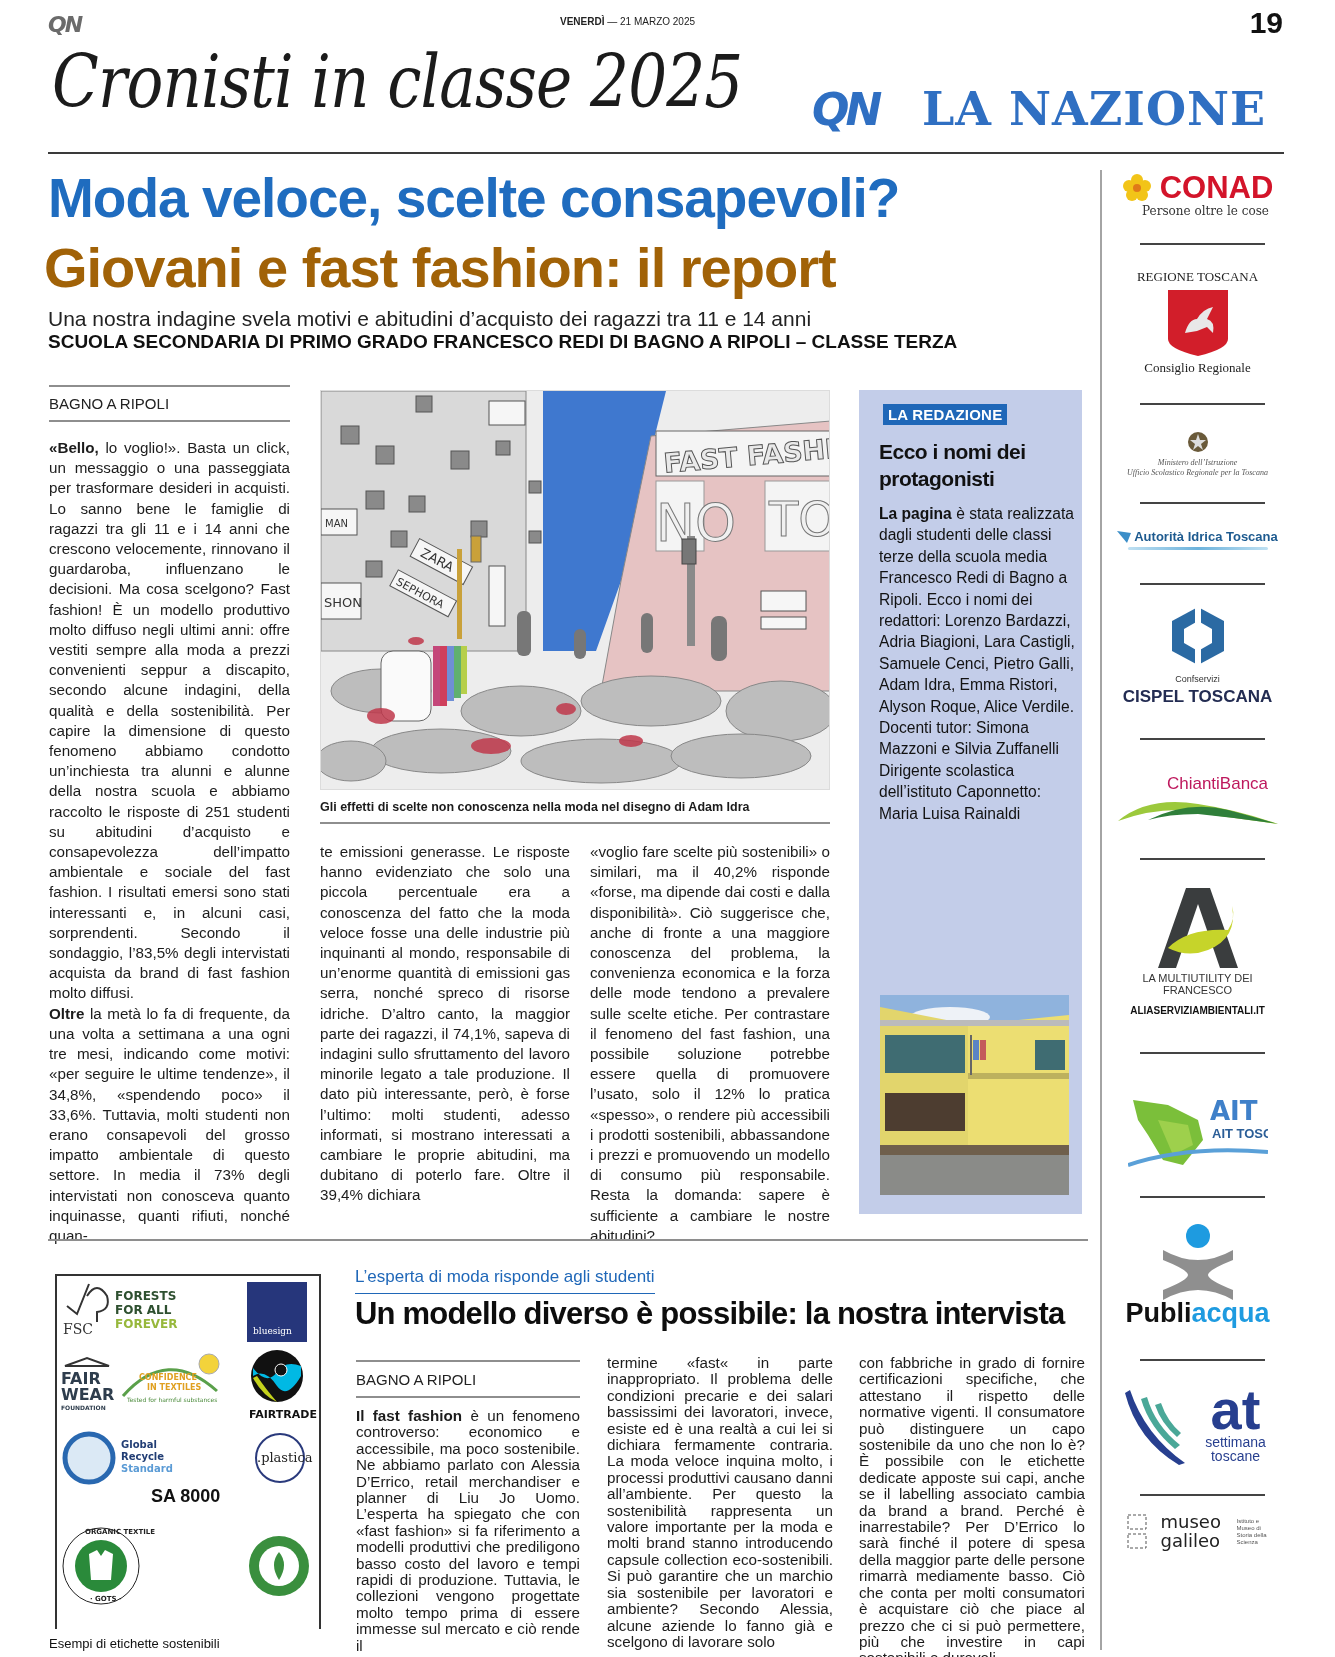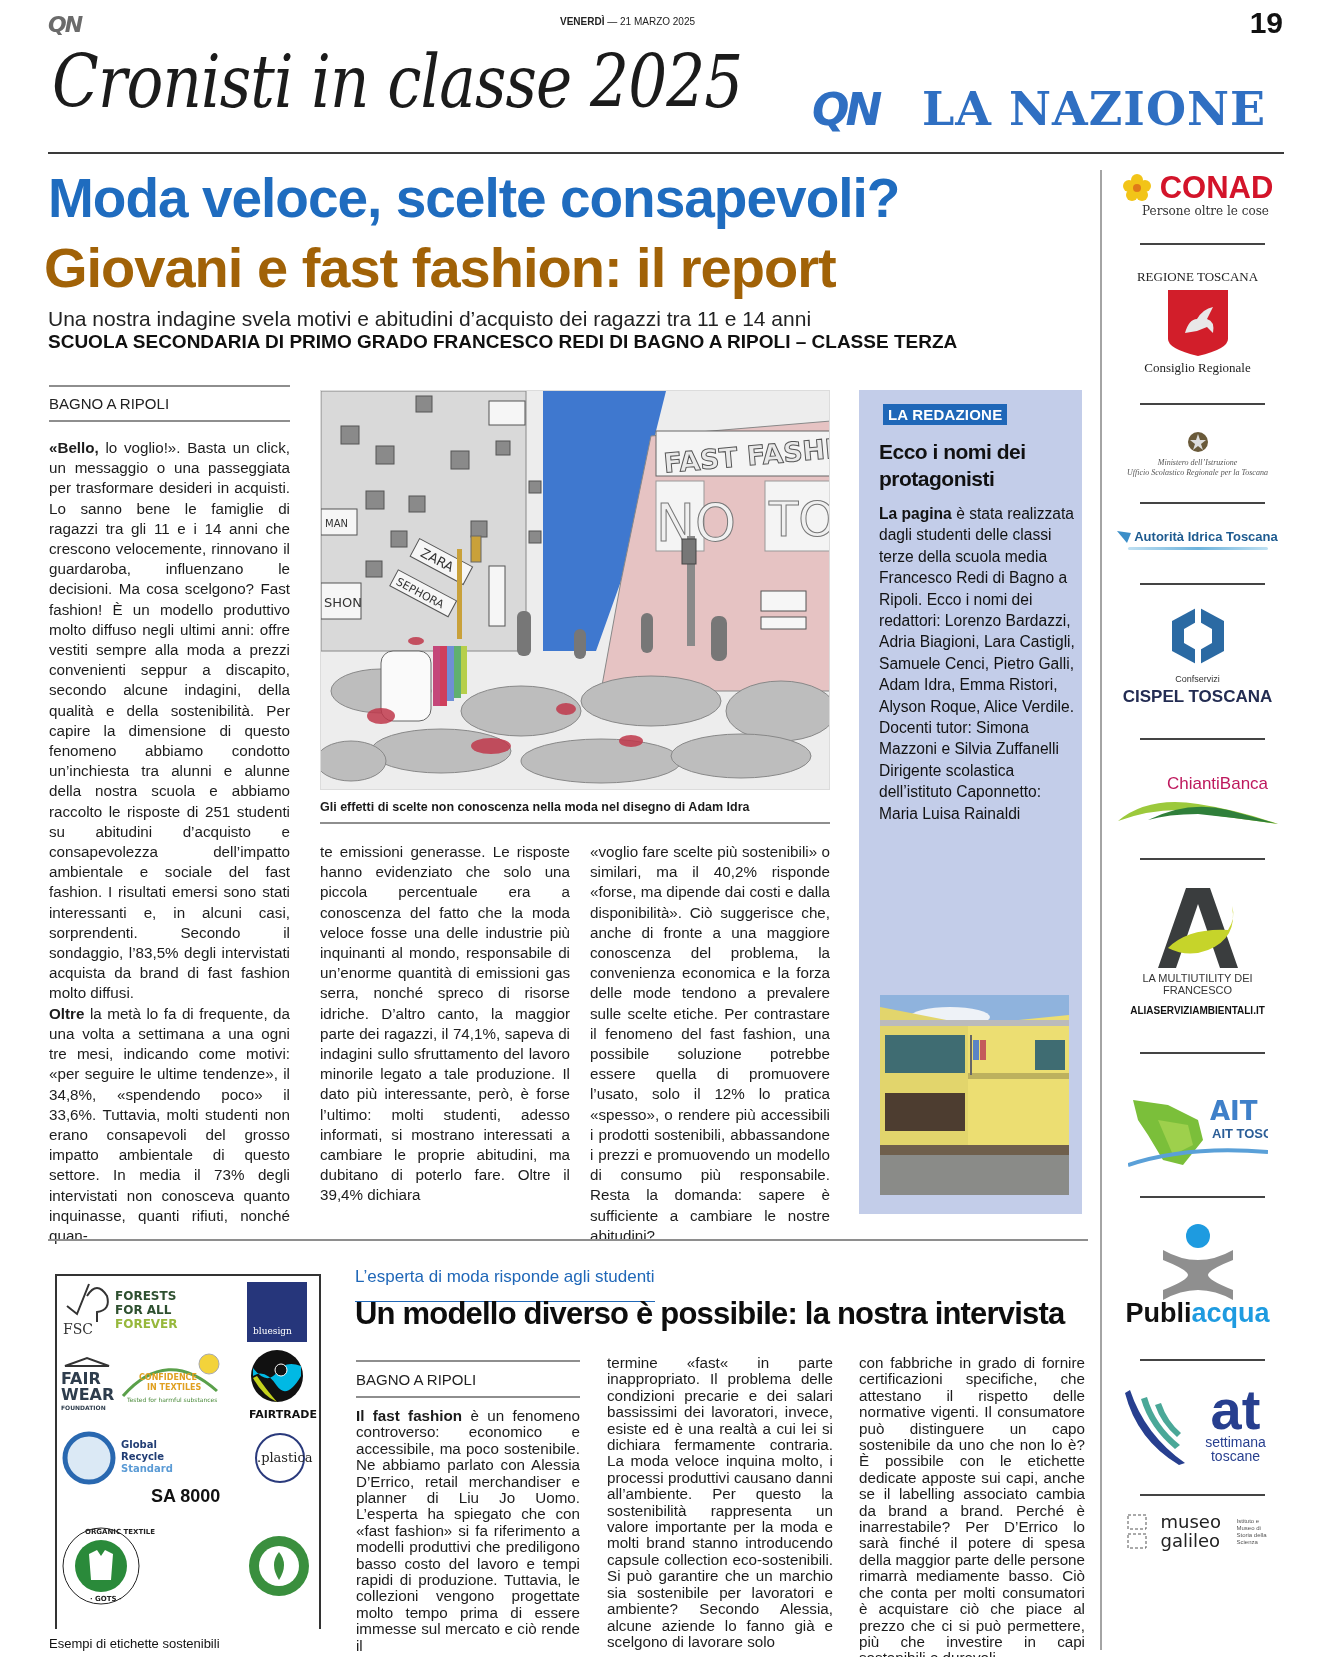--- a/index.html
+++ b/index.html
@@ -53,21 +53,21 @@
 
   
   .vrule { left: 1100px; top: 170px; width: 2px; height: 1480px; background: #a4a4a4; }
   .ad-sep { left: 1140px; width: 125px; height: 2px; background: #444; }
   .logo { text-align: center; left: 1110px; width: 175px; }
 
   
   .labels-frame { left: 55px; top: 1274px; width: 266px; height: 355px; border: 2px solid #333; border-bottom: none; background: #fff; overflow: hidden; }
   .labels-caption { left: 49px; top: 1636px; font-size: 13px; color: #111; }
 
-  .b-kicker { left: 355px; top: 1267px; font-size: 17px; color: #1f67b8; border-bottom: 1px solid #1f67b8; padding-bottom: 14px; }
+  .b-kicker { left: 355px; top: 1267px; font-size: 17px; color: #1f67b8; border-bottom: 1px solid #1f67b8; padding-bottom: 6px; }
   .b-headline { left: 355px; top: 1297px; font: 700 31px/1.1 "Liberation Sans", sans-serif; color: #0d0d0d; letter-spacing: -0.8px; }
   .bcol { font-size: 15.2px; line-height: 16.4px; text-align: justify; color: #1c1c1c; }
   .bcol1 { left: 356px; top: 1408px; width: 224px; }
   .bcol2 { left: 607px; top: 1355px; width: 226px; }
   .bcol3 { left: 859px; top: 1355px; width: 226px; }
 </style>
 </head>
 <body>
 
 <div class="abs qn-small">QN</div>

